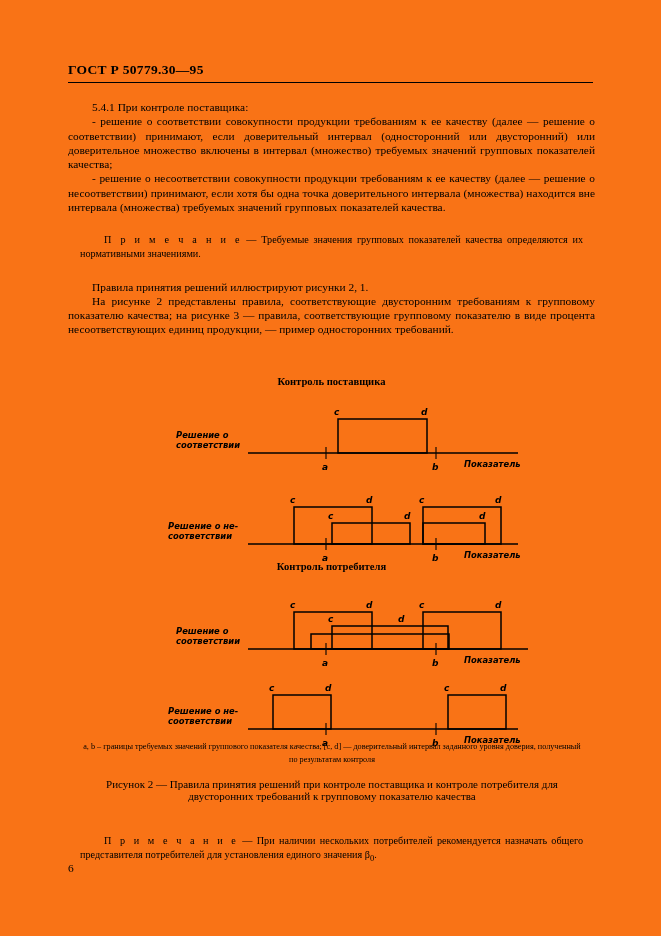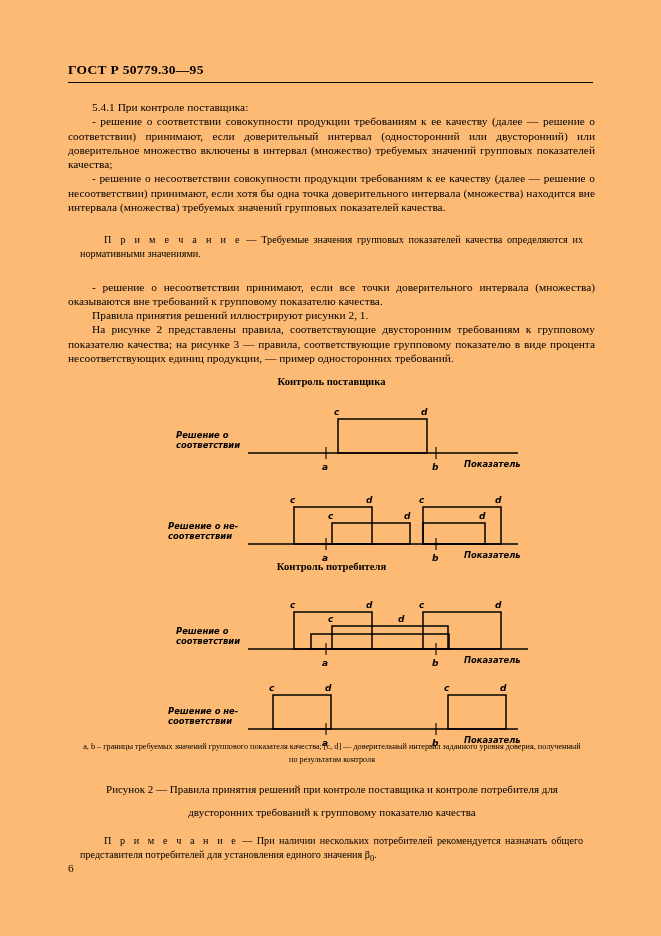--- a/index.html
+++ b/index.html
@@ -5,21 +5,21 @@
 <style>
   html, body {
     margin: 0;
     padding: 0;
     background: #ffffff;
   }
   .page {
     position: relative;
     width: 661px;
     height: 936px;
-    background: #fdba74;
+    background: #f97316;
     font-family: "Liberation Serif", "DejaVu Serif", serif;
     color: #000000;
     overflow: hidden;
     box-sizing: border-box;
   }
   .std-header {
     position: absolute;
     left: 68px;
     top: 62px;
     font-family: "Liberation Serif", "DejaVu Serif", serif;
@@ -91,21 +91,21 @@
     font-size: 8.2px;
     line-height: 13px;
     text-align: center;
   }
   .fig-caption {
     position: absolute;
     left: 78px;
     top: 778px;
     width: 508px;
     font-size: 11px;
-    line-height: 23px;
+    line-height: 12px;
     text-align: center;
   }
   .tail-note {
     position: absolute;
     left: 68px;
     top: 822px;
     width: 527px;
   }
   .page-num {
     position: absolute;
@@ -134,21 +134,20 @@
   <div class="std-header">ГОСТ Р 50779.30—95</div>
   <div class="header-rule"></div>
 
   <div class="body-col">
     <p class="txt indent">5.4.1  При контроле поставщика:</p>
     <p class="txt indent">- решение о соответствии совокупности продукции требованиям к ее качеству (далее — решение о соответствии) принимают, если доверительный интервал (односторонний или двусторонний) или доверительное множество включены в интервал (множество) требуемых значений групповых показателей качества;</p>
     <p class="txt indent">- решение о несоответствии совокупности продукции требованиям к ее качеству (далее — решение о несоответствии) принимают, если хотя бы одна точка доверительного интервала (множества) находится вне интервала (множества) требуемых значений групповых показателей качества.</p>
     <div class="sp-sm"></div>
     <p class="note"><span class="spaced">П р и м е ч а н и е</span><span> — Требуемые значения групповых показателей качества определяются их нормативными значениями.</span></p>
     <div class="sp-sm"></div>
-    <p class="txt indent">- решение о несоответствии принимают, если все точки доверительного интервала (множества) оказываются вне требований к групповому показателю качества.</p>
     <p class="txt indent">Правила принятия решений иллюстрируют рисунки 2, 1.</p>
     <p class="txt indent">На рисунке 2 представлены правила, соответствующие двусторонним требованиям к групповому показателю качества; на рисунке 3 — правила, соответствующие групповому показателю в виде процента несоответствующих единиц продукции, — пример односторонних требований.</p>
   </div>
 
   <div class="figure">
 
     <div class="fig-title">Контроль поставщика</div>
 
     <div class="diagram">
       <svg width="527" height="80" viewBox="0 0 527 80" xmlns="http://www.w3.org/2000/svg">

